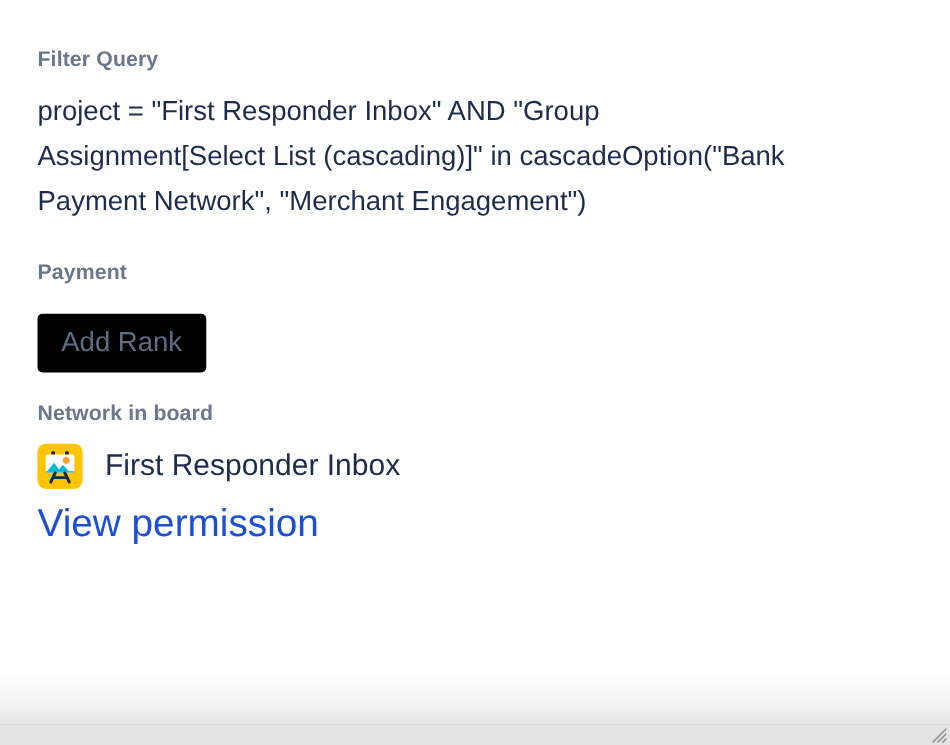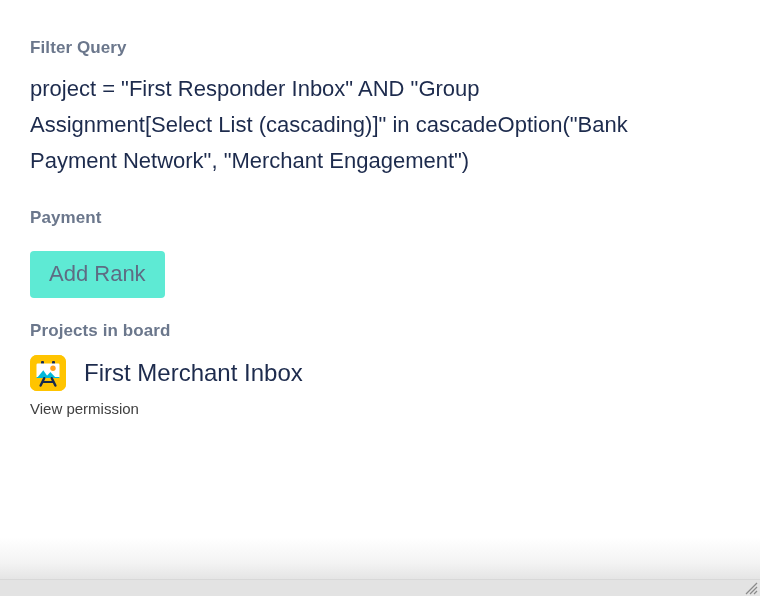--- a/index.html
+++ b/index.html
@@ -55,21 +55,21 @@
     margin: 0;
   }
   .section-filter-query { margin-bottom: 30px; }
   .section-ranking      { margin-bottom: 23px; }
 
   
   .btn {
     display: inline-block;
     margin-top: 9px;
     padding: 12px 19px 13px 19px;
-    background: #5eead4;
+    background: #000000;
     border: none;
     border-radius: 4px;
     color: #5e6c84;
     font-family: "Liberation Sans", sans-serif;
     font-size: 22px;
     line-height: 1;
     cursor: pointer;
     text-align: center;
   }
 
@@ -91,22 +91,22 @@
   .project-name {
     font-size: 24px;
     color: #1d2b4d;
     margin-left: 18px;
     line-height: 1.2;
   }
 
   
   .link {
     display: inline-block;
-    font-size: 15px;
-    color: #404040;
+    font-size: 31px;
+    color: #1d4ed8;
     text-decoration: none;
     line-height: 1.25;
     cursor: pointer;
   }
 
   
   .bottom-fade {
     position: absolute;
     left: 0;
     bottom: 16px;
@@ -143,21 +143,21 @@
     <div class="section-label">Filter Query</div>
     <div class="body-text">project = "First Responder Inbox" AND "Group Assignment[Select List (cascading)]" in cascadeOption("Bank Payment Network", "Merchant Engagement")</div>
   </div>
 
   <div class="section section-ranking">
     <div class="section-label">Payment</div>
     <button class="btn">Add Rank</button>
   </div>
 
   <div class="section section-projects">
-    <div class="section-label">Projects in board</div>
+    <div class="section-label">Network in board</div>
 
     <div class="project-row">
       <span class="project-icon">
         <svg width="36" height="36" viewBox="0 0 36 36" xmlns="http://www.w3.org/2000/svg" aria-hidden="true">
           <rect x="0" y="0" width="36" height="36" rx="7" ry="7" fill="#ffc400"></rect>
 
           <rect x="11" y="6" width="3" height="3.5" rx="1" fill="#172b4d"></rect>
           <rect x="22" y="6" width="3" height="3.5" rx="1" fill="#172b4d"></rect>
 
           <rect x="6.5" y="8.5" width="23" height="14.5" rx="1.2" fill="#ffffff"></rect>
@@ -166,21 +166,21 @@
 
           <path d="M7.6 22.2 L13.3 15.2 L18.2 22.2 Z" fill="#00b8d9"></path>
           <path d="M15.6 22.2 L20.4 17.0 L25.3 22.2 Z" fill="#00b8d9"></path>
           <path d="M6.6 22.0 h22.8 v1.0 h-22.8 z" fill="#00b8d9"></path>
 
           <path d="M14.2 23.2 L10.6 30.6" stroke="#172b4d" stroke-width="2.4" stroke-linecap="round"></path>
           <path d="M21.8 23.2 L25.4 30.6" stroke="#172b4d" stroke-width="2.4" stroke-linecap="round"></path>
           <path d="M13.0 27.0 H23.0" stroke="#172b4d" stroke-width="2.2" stroke-linecap="round"></path>
         </svg>
       </span>
-      <span class="project-name">First Merchant Inbox</span>
+      <span class="project-name">First Responder Inbox</span>
     </div>
 
     <a class="link" href="#">View permission</a>
   </div>
 
 </div>
 
 <div class="bottom-fade"></div>
 <div class="footer-strip">
   <span class="resize-grip">

